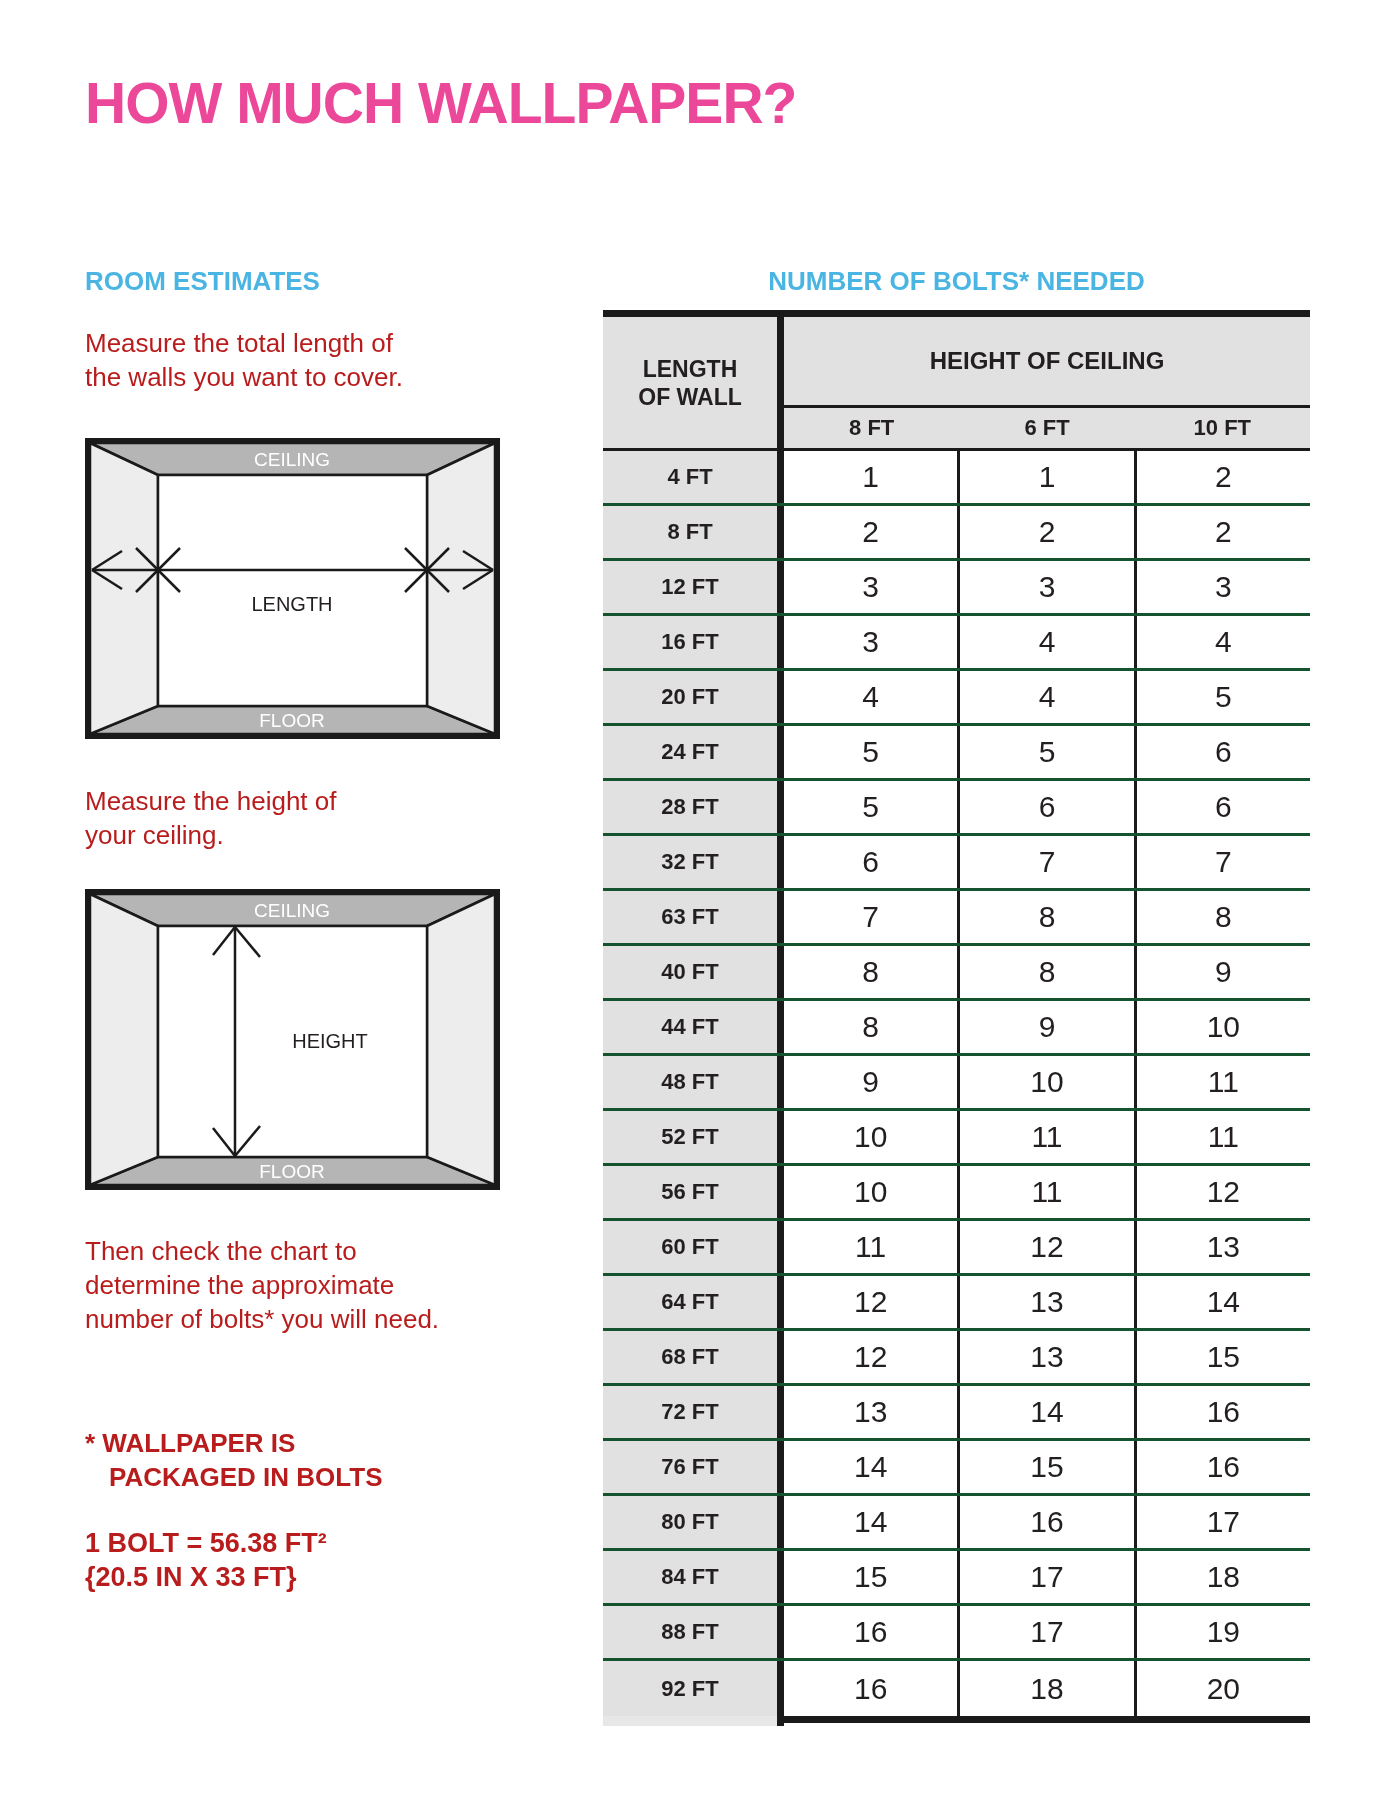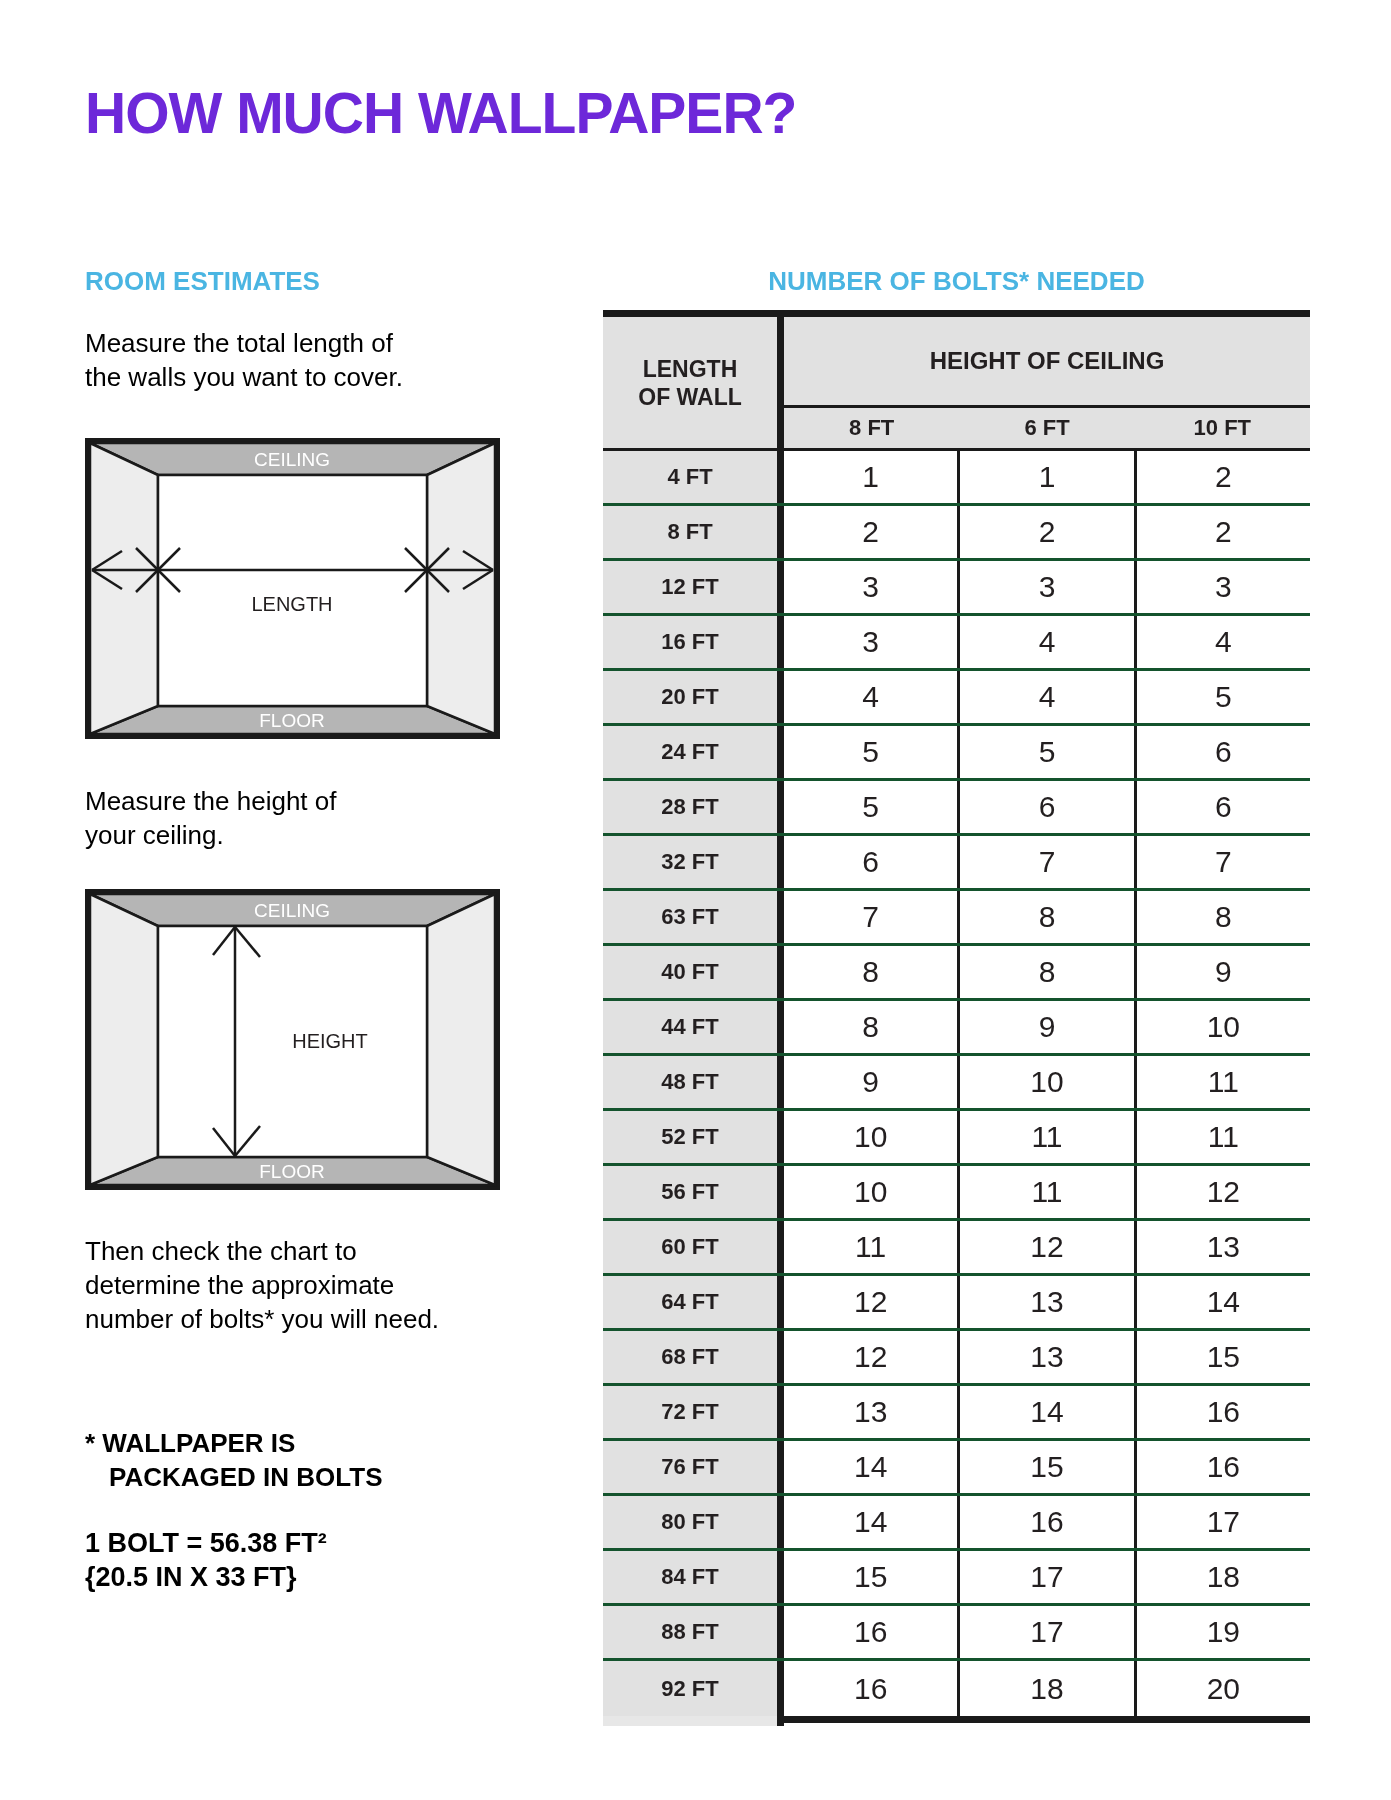--- a/index.html
+++ b/index.html
@@ -1,25 +1,25 @@
 <!DOCTYPE html>
 <html><head>
 <meta charset="utf-8">
 <style>
   html,body{margin:0;padding:0;background:#ffffff;}
   .page{position:relative;width:1391px;height:1800px;background:#ffffff;overflow:hidden;
         font-family:"Liberation Sans", sans-serif;color:#231f20;}
   .abs{position:absolute;}
 
-  .title{left:85px;top:70px;font-size:57px;font-weight:bold;letter-spacing:-1px;color:#6d28d9;white-space:nowrap;margin-top:10px;}
+  .title{left:85px;top:70px;font-size:57px;font-weight:bold;letter-spacing:-1px;color:#ec4899;white-space:nowrap;}
   .sec-head{font-size:26px;font-weight:bold;color:#4ab5e2;white-space:nowrap;}
   .room-head{left:85px;top:266px;}
   .bolts-head{left:603px;top:266px;width:707px;text-align:center;}
 
-  .para{left:85px;font-size:26px;line-height:34px;color:#000000;}
+  .para{left:85px;font-size:26px;line-height:34px;color:#b91c1c;}
   .para div{white-space:nowrap;}
   .p1{top:326px;} .p2{top:784px;} .p3{top:1234px;}
   .foot{top:1426px;font-weight:bold;}
   .foot .indent{padding-left:24px;}
   .boltinfo{top:1526px;font-weight:bold;font-size:27px;}
 
   
   .wtable{left:603px;top:310px;width:707px;}
   .t-top{height:7px;background:#1a1a1a;}
   .t-head{display:flex;height:131px;}

